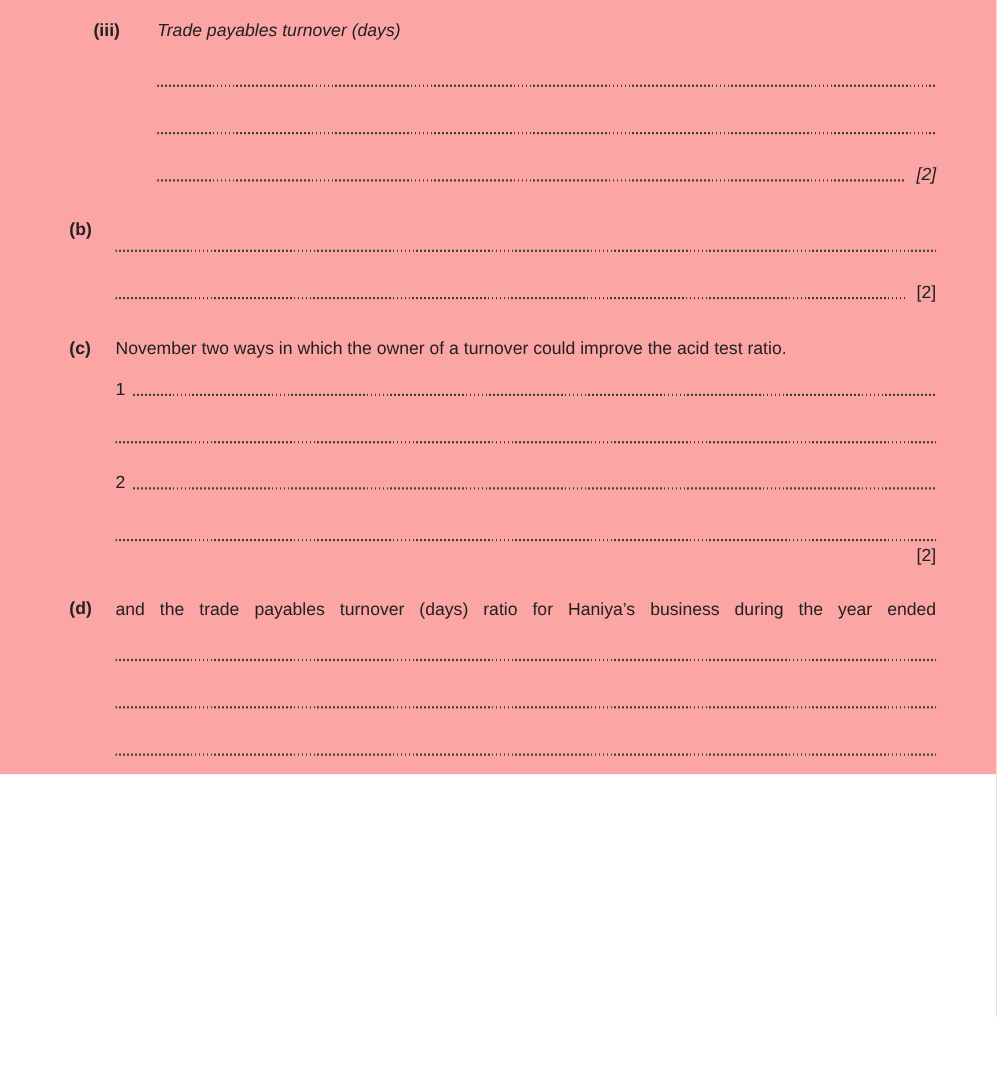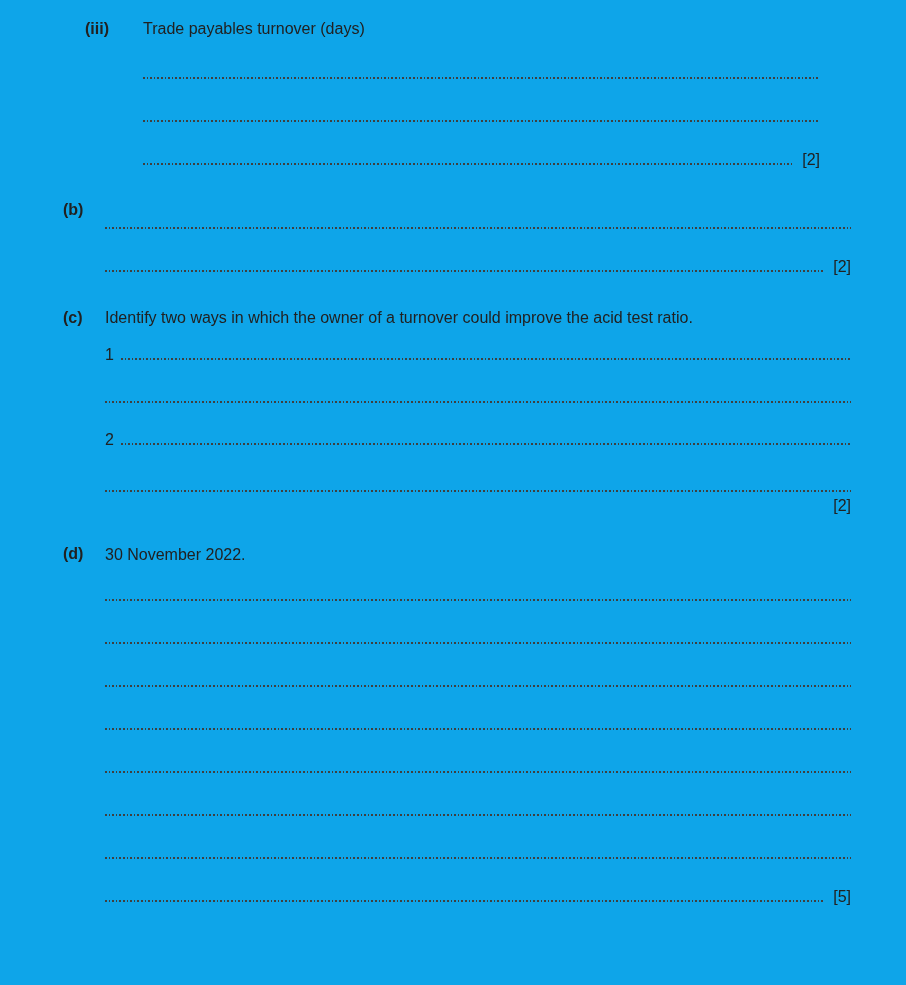--- a/index.html
+++ b/index.html
@@ -1,38 +1,38 @@
 <!DOCTYPE html>
 <html><head>
 <meta charset="utf-8">
 <style>
   html, body { margin: 0; padding: 0; background: #ffffff; }
   .page {
     position: relative;
     width: 906px;
-    height: 985px;
-    background: #0ea5e9;
+    height: 704px;
+    background: #fca5a5;
     box-sizing: border-box;
     padding-top: 19px;
     font-family: "Liberation Sans", "DejaVu Sans", sans-serif;
     font-size: 16px;
     color: #212121;
     overflow: hidden;
   }
   .qsection { position: relative; }
   .part-label {
     position: absolute;
     top: 0;
     font-weight: bold;
     line-height: 20px;
   }
   .label-main { left: 63px; }
   .label-sub  { left: 85px; }
   .body-main { margin-left: 105px; margin-right: 55px; }
-  .body-sub  { margin-left: 143px; margin-right: 86px; }
+  .body-sub  { margin-left: 143px; margin-right: 55px; font-style: italic; }
   .prompt { line-height: 20px; }
   .prompt-justified div {
     line-height: 22px;
     text-align: justify;
   }
   .prompt-justified div.jline { text-align-last: justify; }
   .bold { font-weight: normal; }
 
   .ans-line {
     display: flex;
@@ -99,21 +99,21 @@
       <div class="ans-line">
         <div class="dots"></div>
         <span class="marks">[2]</span>
       </div>
     </div>
   </section>
 
   <section class="qsection mt-c">
     <div class="part-label label-main">(c)</div>
     <div class="body-main">
-      <div class="prompt"><span>Identify </span><span class="bold">two</span><span> ways in which the owner of a turnover could improve the acid test ratio.</span></div>
+      <div class="prompt"><span>November </span><span class="bold">two</span><span> ways in which the owner of a turnover could improve the acid test ratio.</span></div>
       <div class="ans-line h36">
         <span class="line-number">1</span>
         <div class="dots"></div>
       </div>
       <div class="ans-line">
         <div class="dots"></div>
       </div>
       <div class="ans-line h42">
         <span class="line-number">2</span>
         <div class="dots"></div>
@@ -124,21 +124,21 @@
       <div class="marks-row">
         <span>[2]</span>
       </div>
     </div>
   </section>
 
   <section class="qsection mt-d">
     <div class="part-label label-main">(d)</div>
     <div class="body-main">
       <div class="prompt-justified">
-        <div>30 November 2022.</div>
+        <div class="jline">and the trade payables turnover (days) ratio for Haniya’s business during the year ended</div>
       </div>
       <div class="ans-line h39">
         <div class="dots"></div>
       </div>
       <div class="ans-line">
         <div class="dots"></div>
       </div>
       <div class="ans-line">
         <div class="dots"></div>
       </div>

